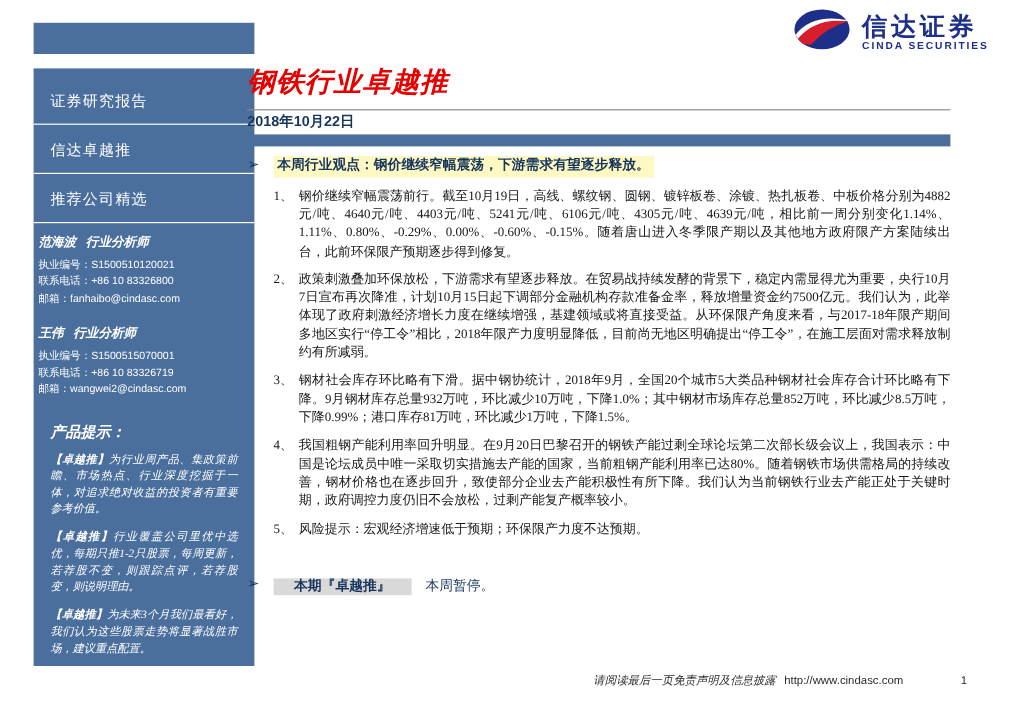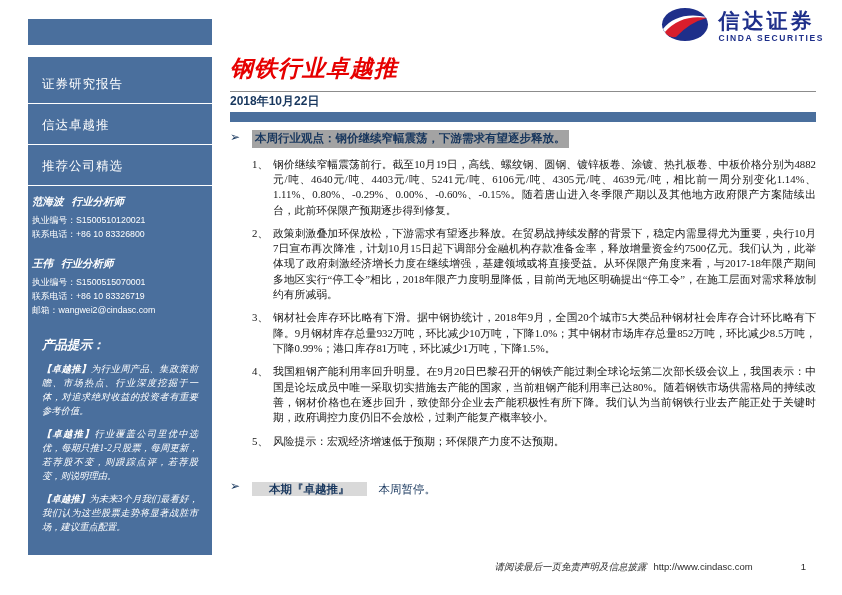--- a/index.html
+++ b/index.html
@@ -30,33 +30,33 @@
   .analyst { padding:9px 4px 0; }
   .analyst-name { font-weight:bold; font-style:italic; font-size:10.5px; margin-bottom:4px; }
   .analyst-role { margin-left:8px; }
   .analyst-line { font-size:8.8px; line-height:1.62; font-family:"Liberation Sans", sans-serif; }
   .tips { padding:0 14px; }
   .tips-heading { font-weight:bold; font-style:italic; font-size:12.5px; margin:20px 0 9px; }
   .tip { font-size:9.3px; line-height:1.5; margin-bottom:9px; text-align:justify; font-style:italic; }
   .tip-tag { font-weight:bold; }
 
   
-  .main { position:absolute; left:230px; top:0; width:586px; }
+  .main { position:absolute; left:206px; top:0; width:586px; }
   .report-title {
     margin-top:53px; color:#e60000; font-size:23px; font-weight:bold; font-style:italic;
     letter-spacing:1px;
   }
   .title-rule { margin-top:7px; border-top:1px solid #8c8c8c; }
   .date-line { color:#17365d; font-weight:bold; font-size:12px; margin-top:1px; font-family:"Liberation Sans", sans-serif; }
   .blue-bar { height:10px; background:#4a6f9d; margin-top:2px; }
 
   .bullet-row { display:flex; align-items:flex-start; margin-top:8px; }
   .arrow { color:#17365d; font-size:12px; line-height:1.3; width:22px; flex:0 0 22px; }
   .observation {
-    background:#a3a3a3; color:#17365d; font-weight:bold; font-size:11.5px;
+    background:#fef9c3; color:#17365d; font-weight:bold; font-size:11.5px;
     line-height:1.35; padding:1px 3px;
   }
 
   .paragraphs { margin-top:9px; padding-left:22px; }
   .para { display:flex; margin-bottom:8px; color:#161616; }
   .para-num { flex:0 0 21px; font-size:10.8px; line-height:1.42; }
   .para-text { flex:1; font-size:10.8px; line-height:1.42; text-align:justify; }
 
   .closing-row { margin-top:30px; }
   .closing-tag { background:#d9d9d9; color:#17365d; font-weight:bold; font-size:11.5px; padding:1px 17px; }
@@ -96,20 +96,21 @@
     <div class="side-section">证券研究报告</div>
     <div class="side-section">信达卓越推</div>
     <div class="side-section">推荐公司精选</div>
 
     <div class="analyst">
       <div class="analyst-name">
         <span>范海波</span><span class="analyst-role">行业分析师</span>
       </div>
       <div class="analyst-line"><span>执业编号：</span><span>S1500510120021</span></div>
       <div class="analyst-line"><span>联系电话：</span><span>+86 10 83326800</span></div>
+      <div class="analyst-line"><span>邮箱：</span><span>fanhaibo@cindasc.com</span></div>
     </div>
 
     <div class="analyst" style="margin-top:6px;">
       <div class="analyst-name">
         <span>王伟</span><span class="analyst-role">行业分析师</span>
       </div>
       <div class="analyst-line"><span>执业编号：</span><span>S1500515070001</span></div>
       <div class="analyst-line"><span>联系电话：</span><span>+86 10 83326719</span></div>
       <div class="analyst-line"><span>邮箱：</span><span>wangwei2@cindasc.com</span></div>
     </div>

